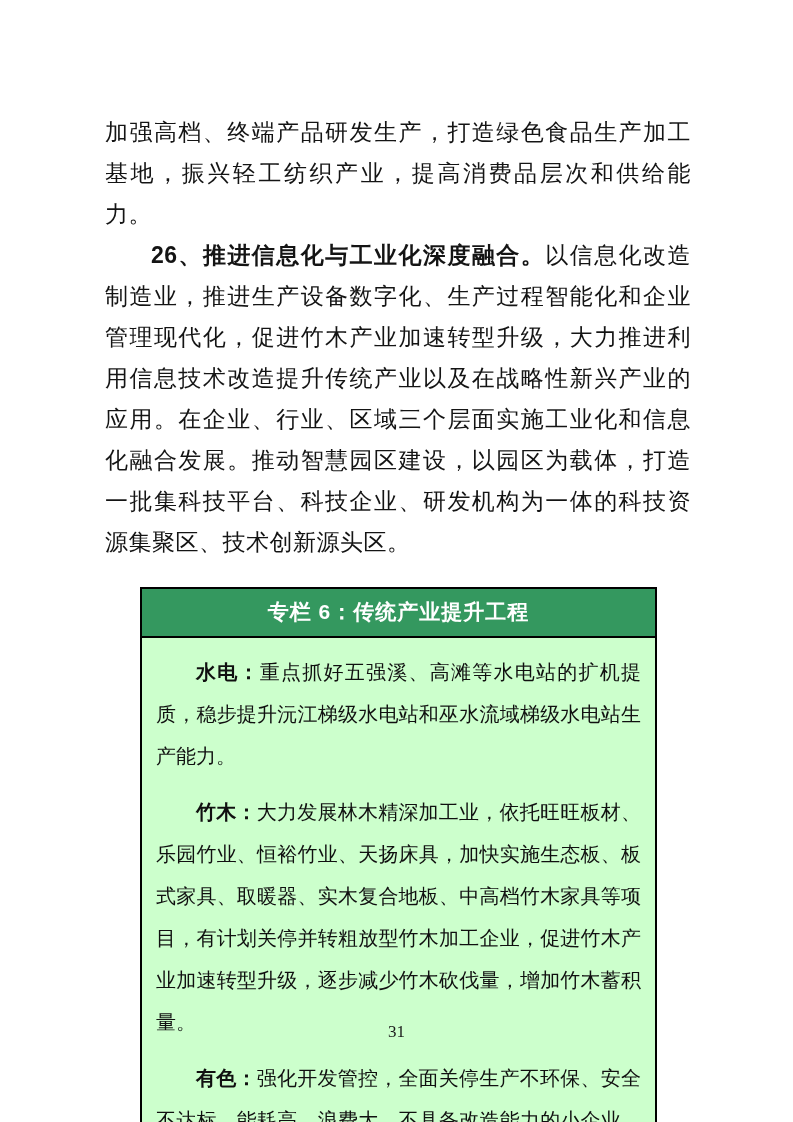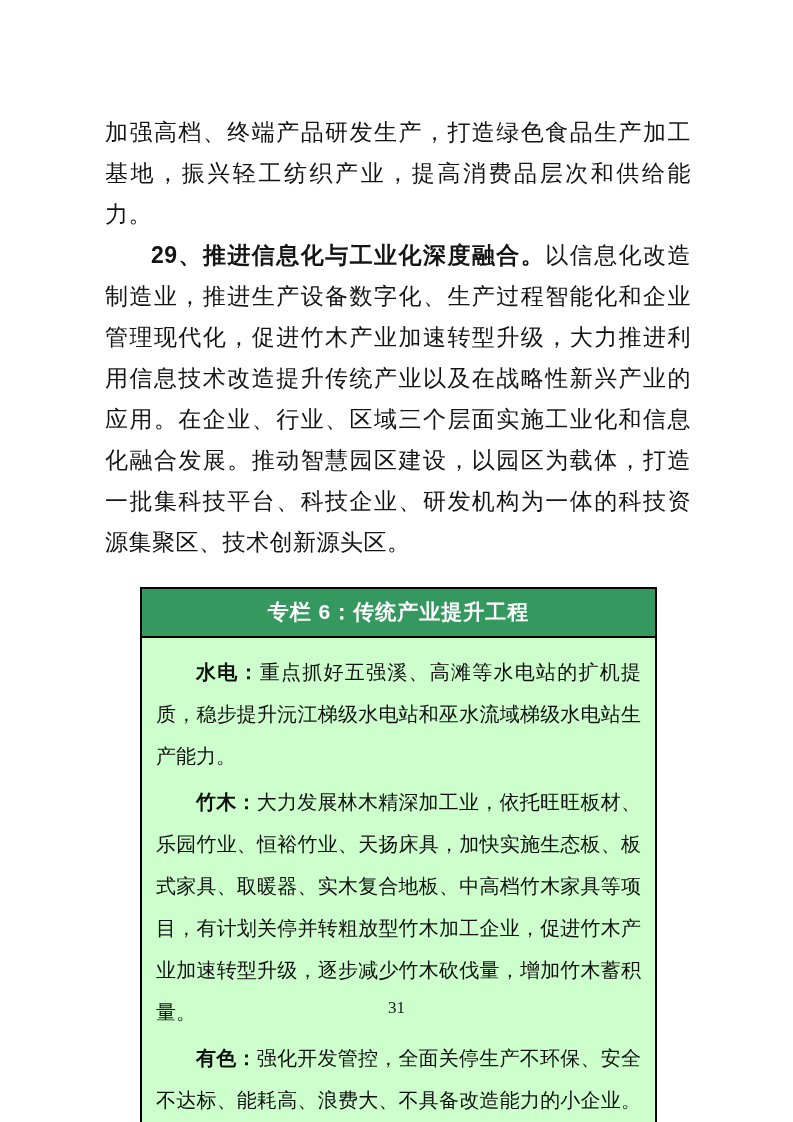--- a/index.html
+++ b/index.html
@@ -57,46 +57,46 @@
     padding: 13px 14px 14px 14px;
   }
   .callout-para {
     font-size: 20px;
     line-height: 42px;
     text-align: justify;
     text-justify: inter-character;
     text-indent: 2em;
     color: #101010;
   }
-  .callout-para + .callout-para { margin-top: 4px; }
+  .callout-para + .callout-para { margin-top: 14px; }
   .callout-lead {
     font-weight: bold;
     font-family: "Liberation Sans", sans-serif;
   }
   .page-number {
     position: absolute;
-    top: 998px;
+    top: 1022px;
     left: 0;
     width: 100%;
     text-align: center;
     font-size: 17px;
     color: #1a1a1a;
     font-family: "Liberation Serif", serif;
   }
 </style>
 </head>
 <body>
 
 <div class="page">
 
   <div class="content">
 
     <p class="main-para"><span class="para-lead"></span><span>加强高档、终端产品研发生产，打造绿色食品生产加工基地，振兴轻工纺织产业，提高消费品层次和供给能力。</span></p>
 
-    <p class="main-para indent"><span class="para-lead">29、推进信息化与工业化深度融合。</span><span>以信息化改造制造业，推进生产设备数字化、生产过程智能化和企业管理现代化，促进竹木产业加速转型升级，大力推进利用信息技术改造提升传统产业以及在战略性新兴产业的应用。在企业、行业、区域三个层面实施工业化和信息化融合发展。推动智慧园区建设，以园区为载体，打造一批集科技平台、科技企业、研发机构为一体的科技资源集聚区、技术创新源头区。</span></p>
+    <p class="main-para indent"><span class="para-lead">26、推进信息化与工业化深度融合。</span><span>以信息化改造制造业，推进生产设备数字化、生产过程智能化和企业管理现代化，促进竹木产业加速转型升级，大力推进利用信息技术改造提升传统产业以及在战略性新兴产业的应用。在企业、行业、区域三个层面实施工业化和信息化融合发展。推动智慧园区建设，以园区为载体，打造一批集科技平台、科技企业、研发机构为一体的科技资源集聚区、技术创新源头区。</span></p>
 
     <div class="callout-box">
       <div class="callout-header">
         <span class="callout-title">专栏 6：传统产业提升工程</span>
       </div>
       <div class="callout-body">
 
         <p class="callout-para"><span class="callout-lead">水电：</span><span>重点抓好五强溪、高滩等水电站的扩机提质，稳步提升沅江梯级水电站和巫水流域梯级水电站生产能力。</span></p>
 
         <p class="callout-para"><span class="callout-lead">竹木：</span><span>大力发展林木精深加工业，依托旺旺板材、乐园竹业、恒裕竹业、天扬床具，加快实施生态板、板式家具、取暖器、实木复合地板、中高档竹木家具等项目，有计划关停并转粗放型竹木加工企业，促进竹木产业加速转型升级，逐步减少竹木砍伐量，增加竹木蓄积量。</span></p>

